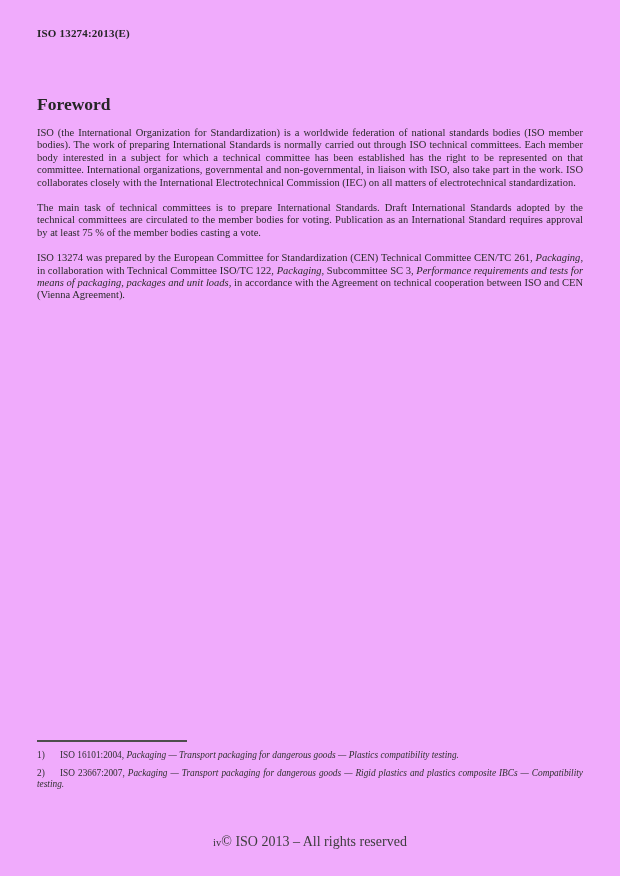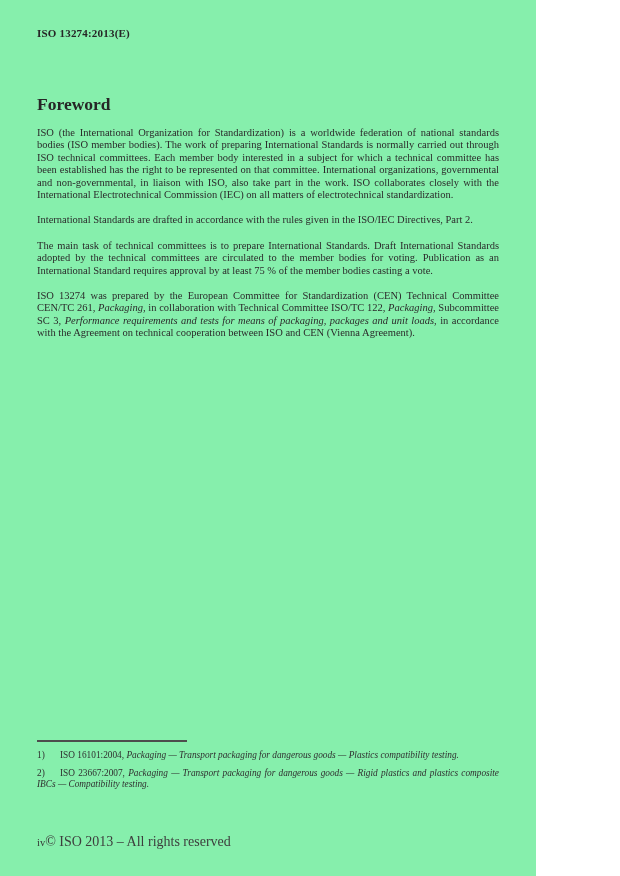--- a/index.html
+++ b/index.html
@@ -2,23 +2,23 @@
 <html><head>
 <meta charset="utf-8">
 <style>
   html, body {
     margin: 0;
     padding: 0;
     background: #ffffff;
   }
   .page {
     position: relative;
-    width: 536px;
+    width: 620px;
     height: 876px;
-    background: #86efac;
+    background: #f0abfc;
     font-family: "Liberation Serif", serif;
     color: #2b2b2b;
     box-sizing: border-box;
     padding: 27px 37px 0 37px;
     overflow: hidden;
   }
   .header-id {
     font-size: 11px;
     font-weight: bold;
     letter-spacing: 0.2px;
@@ -69,21 +69,21 @@
   .fn-marker {
     display: inline-block;
     width: 23px;
   }
   .page-footer {
     position: absolute;
     top: 834px;
     left: 37px;
     right: 37px;
     display: flex;
-    justify-content: flex-start;
+    justify-content: center;
     align-items: baseline;
   }
   .page-number {
     font-size: 10.5px;
     color: #333333;
   }
   .copyright {
     font-size: 14px;
     color: #3d3d3d;
   }
@@ -94,21 +94,20 @@
 <div class="page">
 
   <div class="header-id">ISO 13274:2013(E)</div>
 
   <h1 class="foreword-title">Foreword</h1>
 
   <div class="body-text">
 
     <p>ISO (the International Organization for Standardization) is a worldwide federation of national standards bodies (ISO member bodies). The work of preparing International Standards is normally carried out through ISO technical committees. Each member body interested in a subject for which a technical committee has been established has the right to be represented on that committee. International organizations, governmental and non-governmental, in liaison with ISO, also take part in the work. ISO collaborates closely with the International Electrotechnical Commission (IEC) on all matters of electrotechnical standardization.</p>
 
-    <p>International Standards are drafted in accordance with the rules given in the ISO/IEC Directives, Part 2.</p>
 
     <p>The main task of technical committees is to prepare International Standards. Draft International Standards adopted by the technical committees are circulated to the member bodies for voting. Publication as an International Standard requires approval by at least 75 % of the member bodies casting a vote.</p>
 
 
     <p><span>ISO 13274 was prepared by the European Committee for Standardization (CEN) Technical Committee CEN/TC 261, </span><span class="it">Packaging</span><span>, in collaboration with Technical Committee ISO/TC 122, </span><span class="it">Packaging</span><span>, Subcommittee SC 3, </span><span class="it">Performance requirements and tests for means of packaging, packages and unit loads</span><span>, in accordance with the Agreement on technical cooperation between ISO and CEN (Vienna Agreement).</span></p>
 
 
   </div>
 
   <div class="footnotes">

